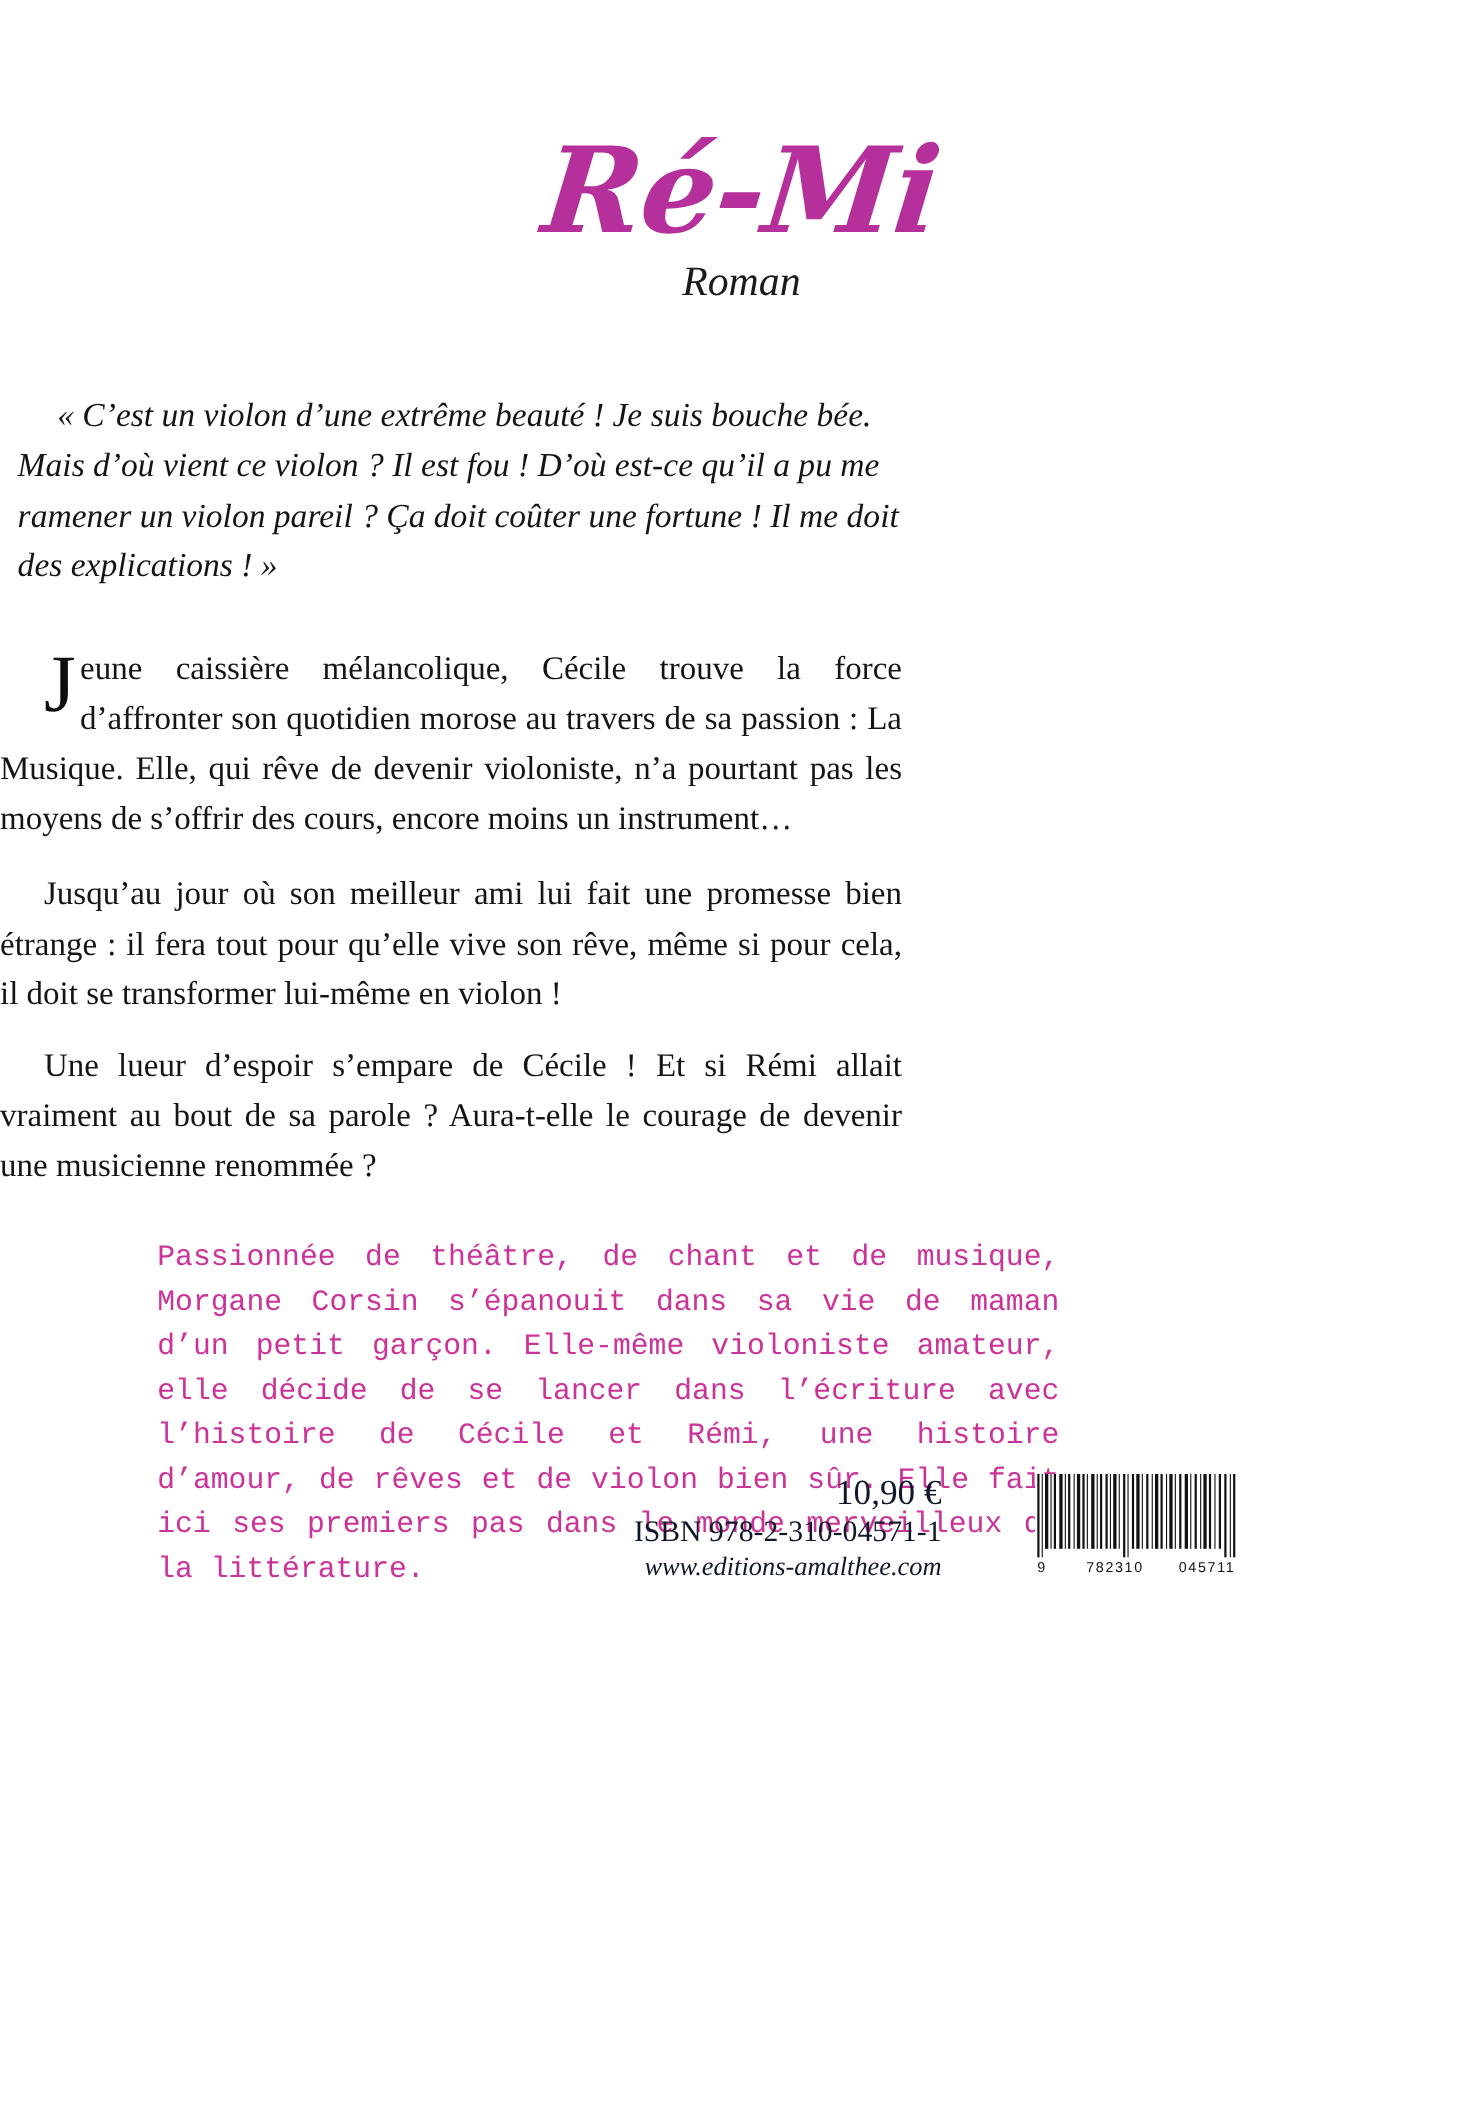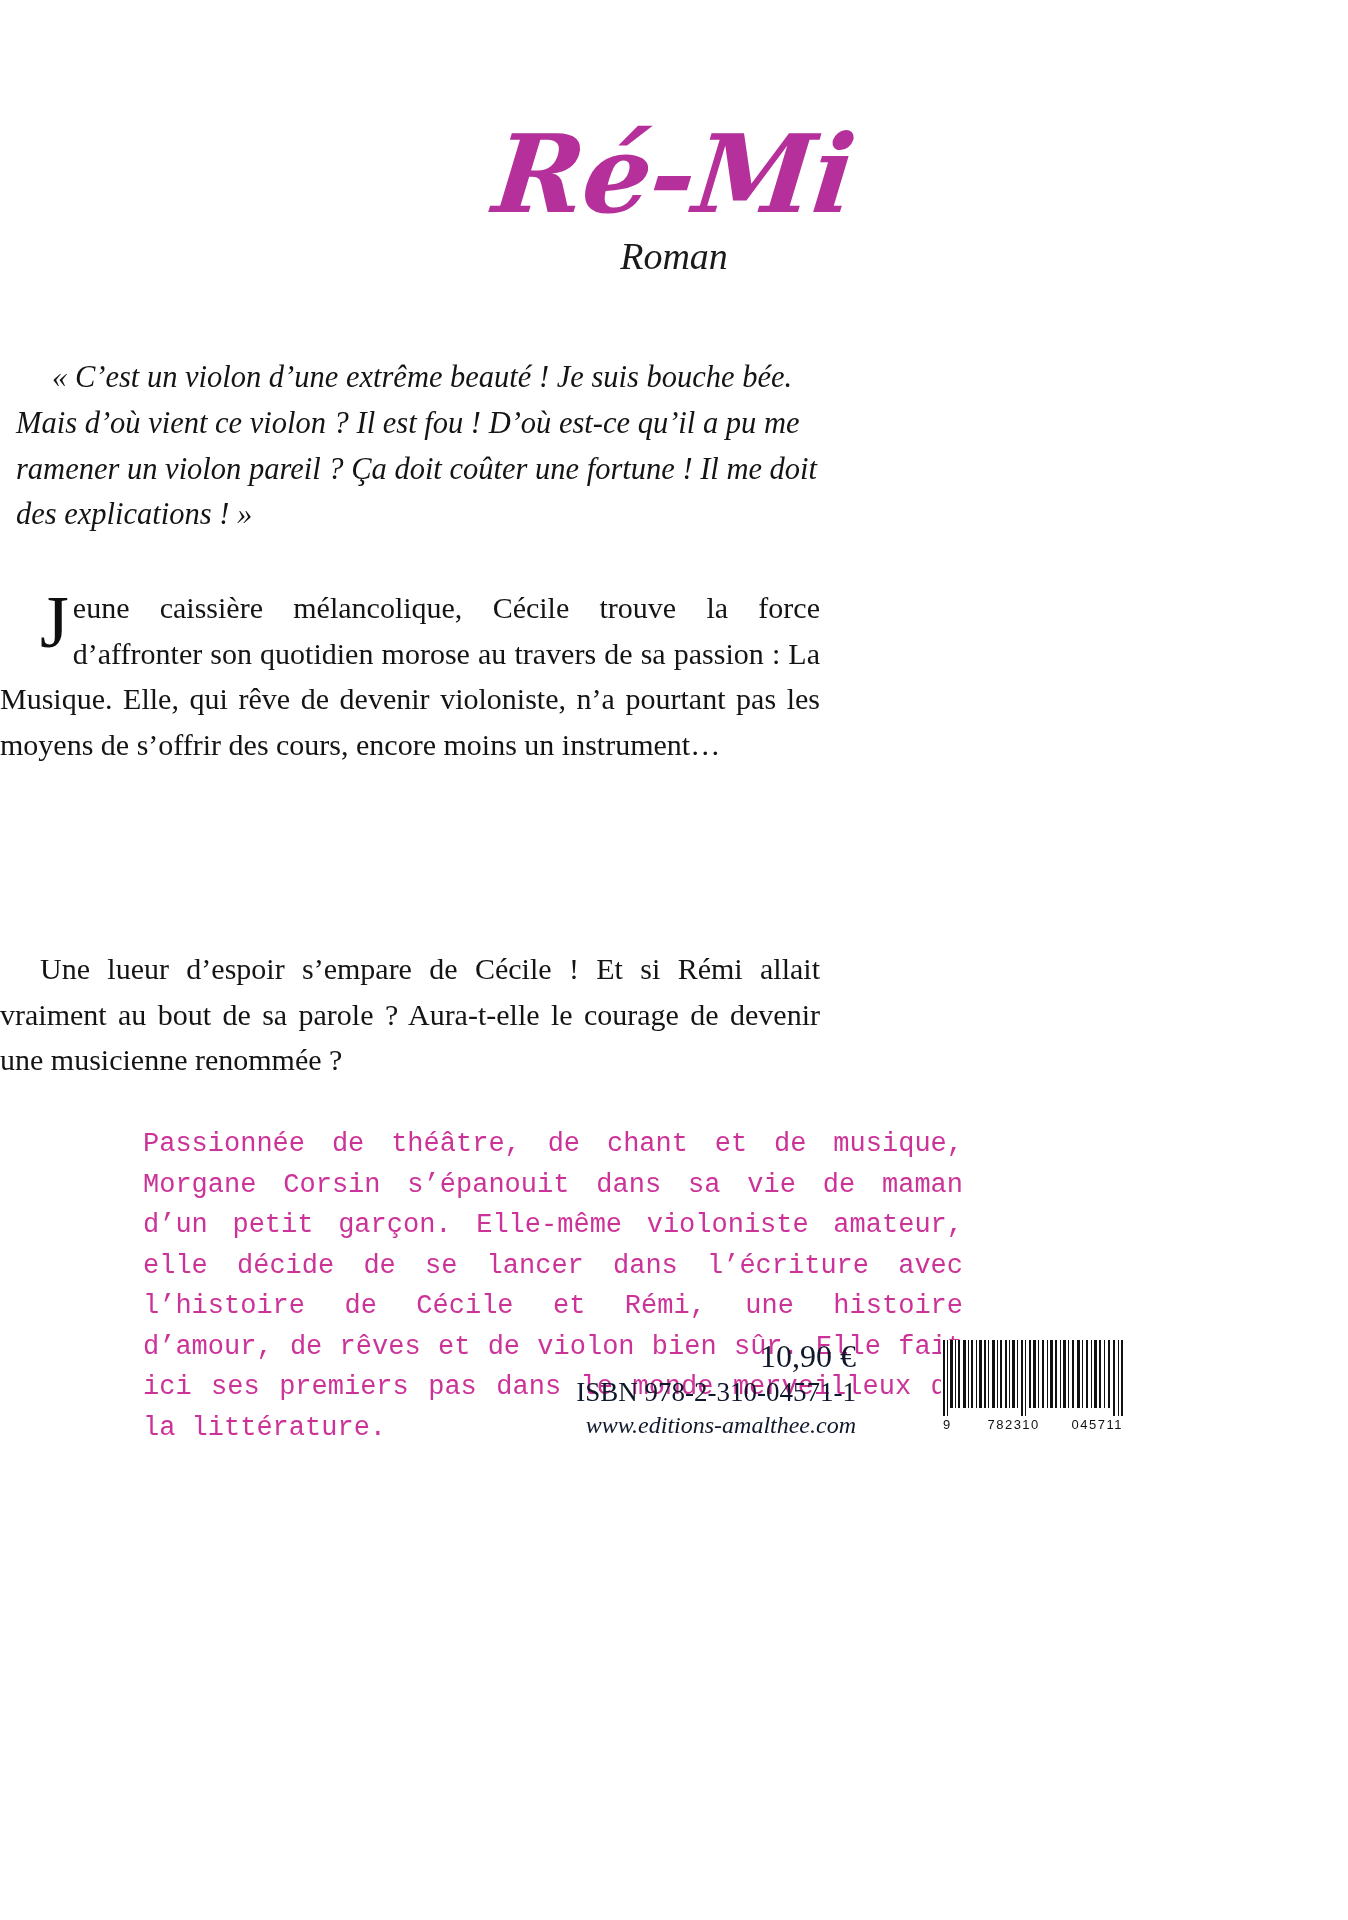--- a/index.html
+++ b/index.html
@@ -170,20 +170,21 @@
     <div class="book-title">Ré-Mi</div>
     <div class="book-subtitle">Roman</div>
   </div>
 
   <div class="pull-quote">« C’est un violon d’une extrême beauté ! Je suis bouche bée. Mais d’où vient ce violon ? Il est fou ! D’où est-ce qu’il a pu me ramener un violon pareil ? Ça doit coûter une fortune ! Il me doit des explications ! »</div>
 
   <div class="body-text p1 dropcap-para">
     <span class="dropcap">J</span><span>eune caissière mélancolique, Cécile trouve la force d’affronter son quotidien morose au travers de sa passion : La Musique. Elle, qui rêve de devenir violoniste, n’a pourtant pas les moyens de s’offrir des cours, encore moins un instrument…</span>
   </div>
 
+  <div class="body-text p2 indent">Jusqu’au jour où son meilleur ami lui fait une promesse bien étrange : il fera tout pour qu’elle vive son rêve, même si pour cela, il doit se transformer lui-même en violon !</div>
 
   <div class="body-text p3 indent">Une lueur d’espoir s’empare de Cécile ! Et si Rémi allait vraiment au bout de sa parole ? Aura-t-elle le courage de devenir une musicienne renommée ?</div>
 
   <div class="author-bio">Passionnée de théâtre, de chant et de musique, Morgane Corsin s’épanouit dans sa vie de maman d’un petit garçon. Elle-même violoniste amateur, elle décide de se lancer dans l’écriture avec l’histoire de Cécile et Rémi, une histoire d’amour, de rêves et de violon bien sûr. Elle fait ici ses premiers pas dans le monde merveilleux de la littérature.</div>
 
   <div class="footer">
     <div class="footer-text">
       <div class="price">10,90 €</div>
       <div class="isbn">ISBN 978-2-310-04571-1</div>
       <div class="website">www.editions-amalthee.com</div>

